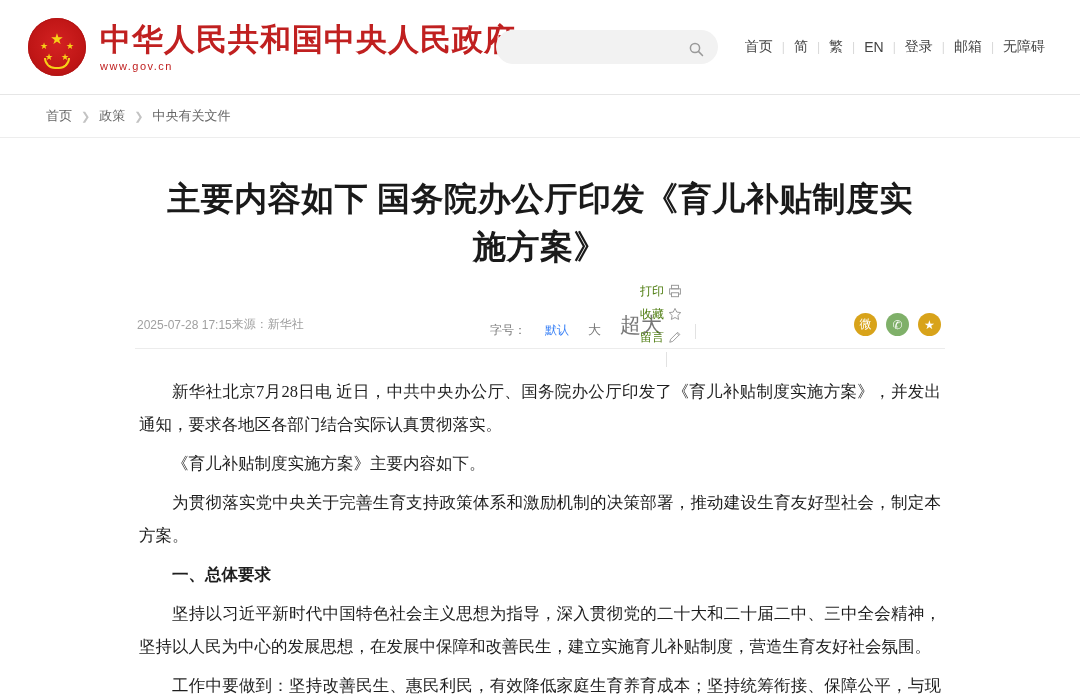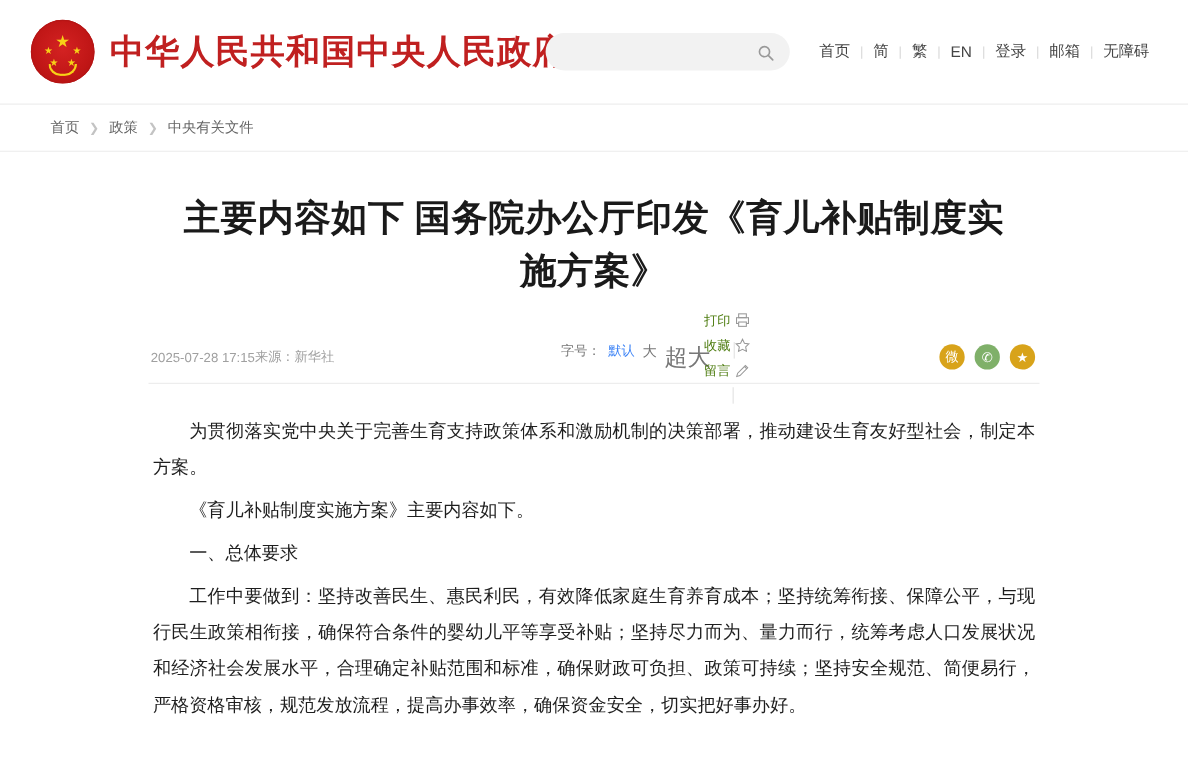--- a/index.html
+++ b/index.html
@@ -182,24 +182,24 @@
     padding: 0 2px;
     position: relative;
   }
   .meta-left {
     display: flex;
     align-items: center;
     color: #a0a0a0;
   }
   .meta-center {
     position: absolute;
-    left: 375px;
-    display: flex;
-    align-items: flex-start;
-    gap: 7px;
+    left: 355px;
+    display: flex;
+    align-items: flex-end;
+    gap: 19px;
     color: #888;
   }
   .fs-label { color: #777; }
   .fs-opt { color: #777; cursor: pointer; }
   .fs-opt.active { color: #3b82f6; }
   .fs-opt.big { font-size: 13px; }
   .fs-opt.bigger { font-size: 21px; }
   .meta-divider {
     width: 1px; height: 15px; background: #e2e2e2;
     margin: 0 14px;
@@ -241,40 +241,41 @@
     line-height: 2.0;
     color: #1e1e1e;
     text-align: justify;
     padding: 0 4px;
   }
   .article-body p {
     margin: 0 0 6px 0;
     text-indent: 2em;
   }
   .article-body p.heading {
-    font-weight: normal;
+    font-weight: bold;
   }
 
   .svg-i { display: inline-block; vertical-align: middle; }
 </style>
 </head>
 <body>
 
 <div class="site-header">
   <div class="brand">
     <div class="emblem">
       <span class="star s1">★</span>
       <span class="star s2">★</span>
       <span class="star s3">★</span>
       <span class="star s4">★</span>
       <span class="star s5">★</span>
       <span class="gear"></span>
     </div>
     <div class="brand-text">
       <div class="brand-title">中华人民共和国中央人民政府</div>
+      <div class="brand-url">www.gov.cn</div>
     </div>
   </div>
 
   <div class="header-right">
     <div class="search-box">
       <input type="text" placeholder="" style="">
       <span class="search-icon">
         <svg class="svg-i" width="16" height="16" viewBox="0 0 16 16" fill="none" stroke="#999" stroke-width="1.5">
           <circle cx="7" cy="7" r="4.6"></circle>
           <line x1="10.4" y1="10.4" x2="14.5" y2="14.5" stroke-linecap="round"></line>
@@ -353,18 +354,20 @@
     </div>
 
     <div class="share-icons">
       <span class="share-dot weibo">微</span>
       <span class="share-dot wechat">✆</span>
       <span class="share-dot star">★</span>
     </div>
   </div>
 
   <div class="article-body">
+    <p>新华社北京7月28日电 近日，中共中央办公厅、国务院办公厅印发了《育儿补贴制度实施方案》，并发出通知，要求各地区各部门结合实际认真贯彻落实。</p>
+    <p>《育儿补贴制度实施方案》主要内容如下。</p>
     <p>为贯彻落实党中央关于完善生育支持政策体系和激励机制的决策部署，推动建设生育友好型社会，制定本方案。</p>
-    <p>《育儿补贴制度实施方案》主要内容如下。</p>
     <p class="heading">一、总体要求</p>
+    <p>坚持以习近平新时代中国特色社会主义思想为指导，深入贯彻党的二十大和二十届二中、三中全会精神，坚持以人民为中心的发展思想，在发展中保障和改善民生，建立实施育儿补贴制度，营造生育友好社会氛围。</p>
     <p>工作中要做到：坚持改善民生、惠民利民，有效降低家庭生育养育成本；坚持统筹衔接、保障公平，与现行民生政策相衔接，确保符合条件的婴幼儿平等享受补贴；坚持尽力而为、量力而行，统筹考虑人口发展状况和经济社会发展水平，合理确定补贴范围和标准，确保财政可负担、政策可持续；坚持安全规范、简便易行，严格资格审核，规范发放流程，提高办事效率，确保资金安全，切实把好事办好。</p>
   </div>
 </div>
 
 </body></html>

